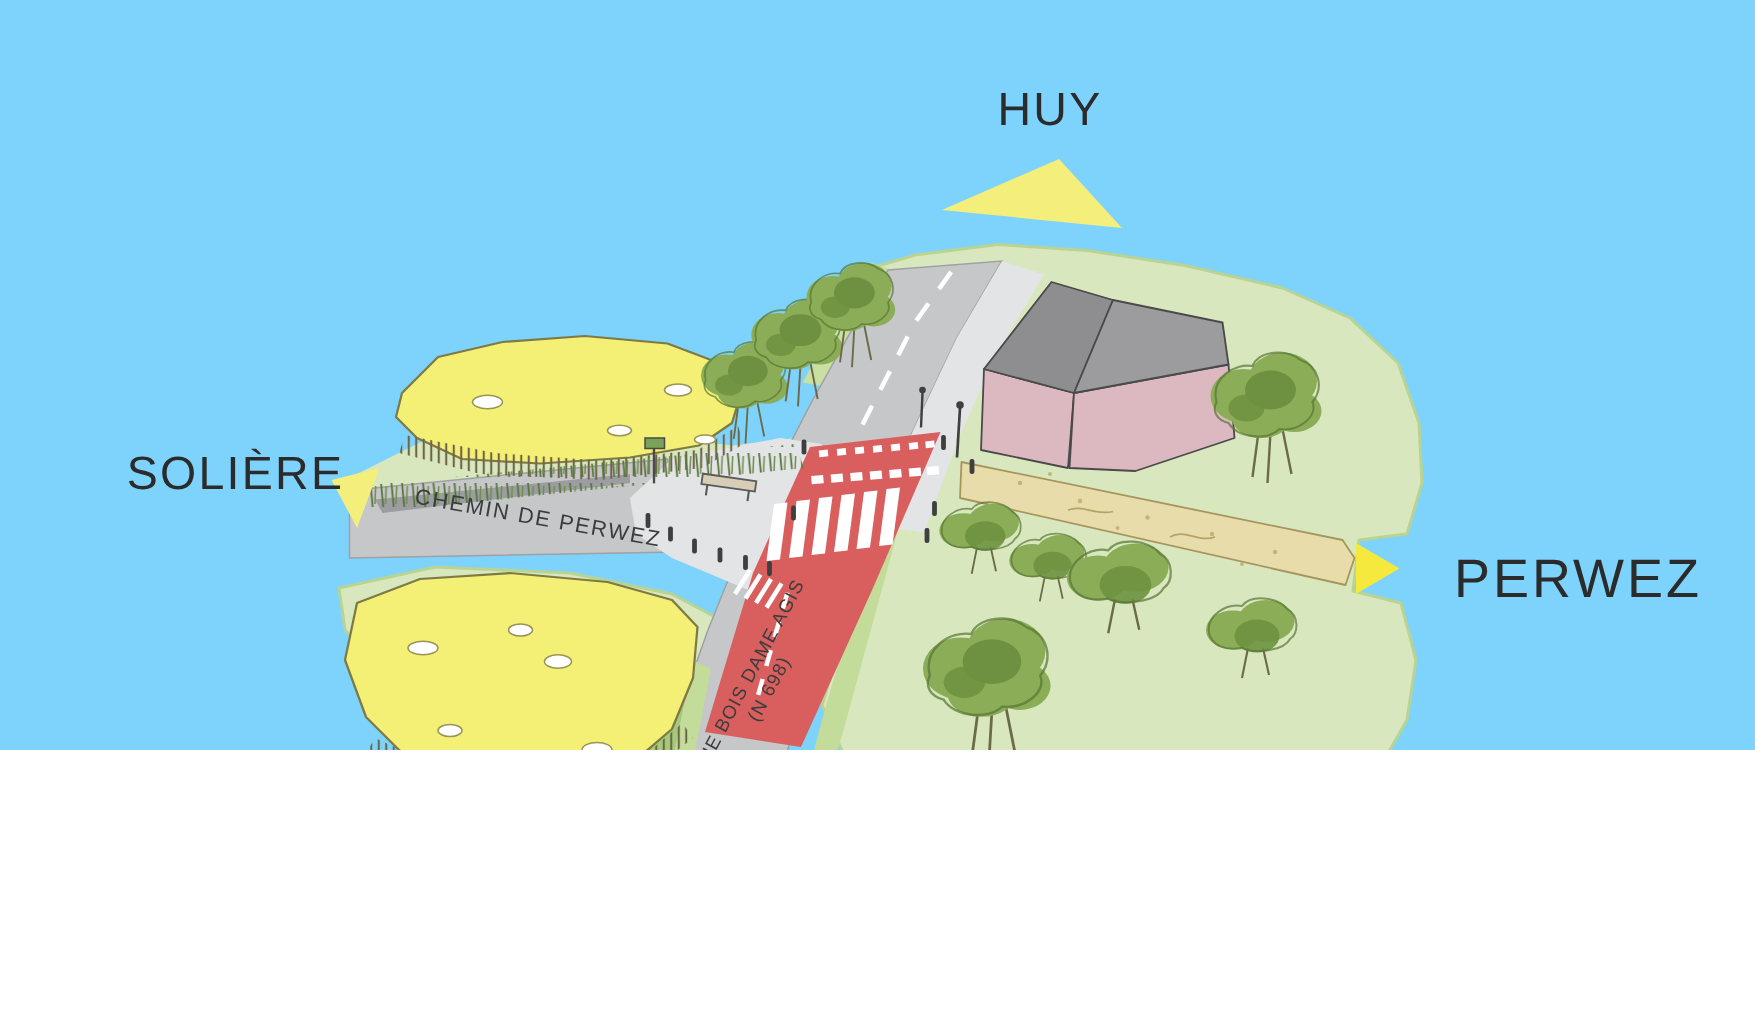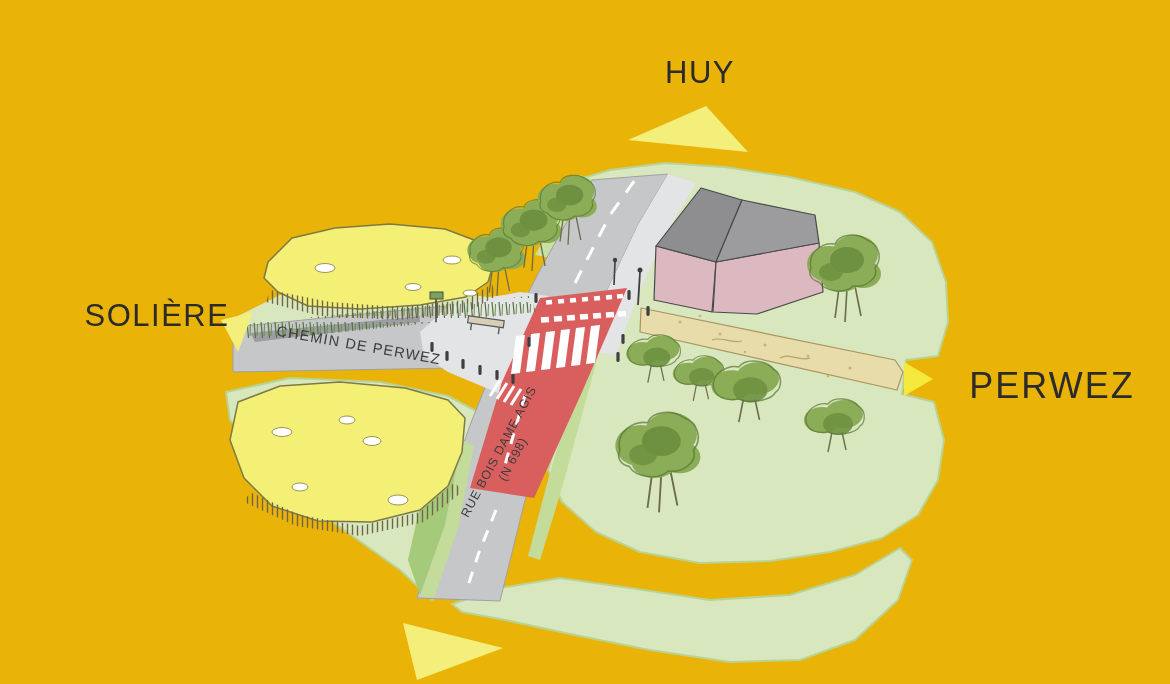--- a/index.html
+++ b/index.html
@@ -1,16 +1,16 @@
 <!DOCTYPE html>
 <html><head>
 <meta charset="utf-8">
 <style>
   html,body{margin:0;padding:0;background:#ffffff;}
-  .stage{position:relative;width:1170px;height:684px;background:#eab308;overflow:hidden;
+  .stage{position:relative;width:1170px;height:500px;background:#7dd3fc;overflow:hidden;
          font-family:"Liberation Sans",sans-serif;}
   svg{display:block;}
   text{font-family:"Liberation Sans",sans-serif;}
   .town-label{font-size:31px;letter-spacing:1.5px;fill:#2b2b2b;}
   .town-label-lg{font-size:36px;letter-spacing:2px;fill:#2b2b2b;}
   .road-label{font-size:14.5px;letter-spacing:1.2px;fill:#3c3c3c;}
   .road-label-sm{font-size:12.5px;letter-spacing:0.8px;fill:#3c3c3c;}
 </style>
 </head>
 <body>

